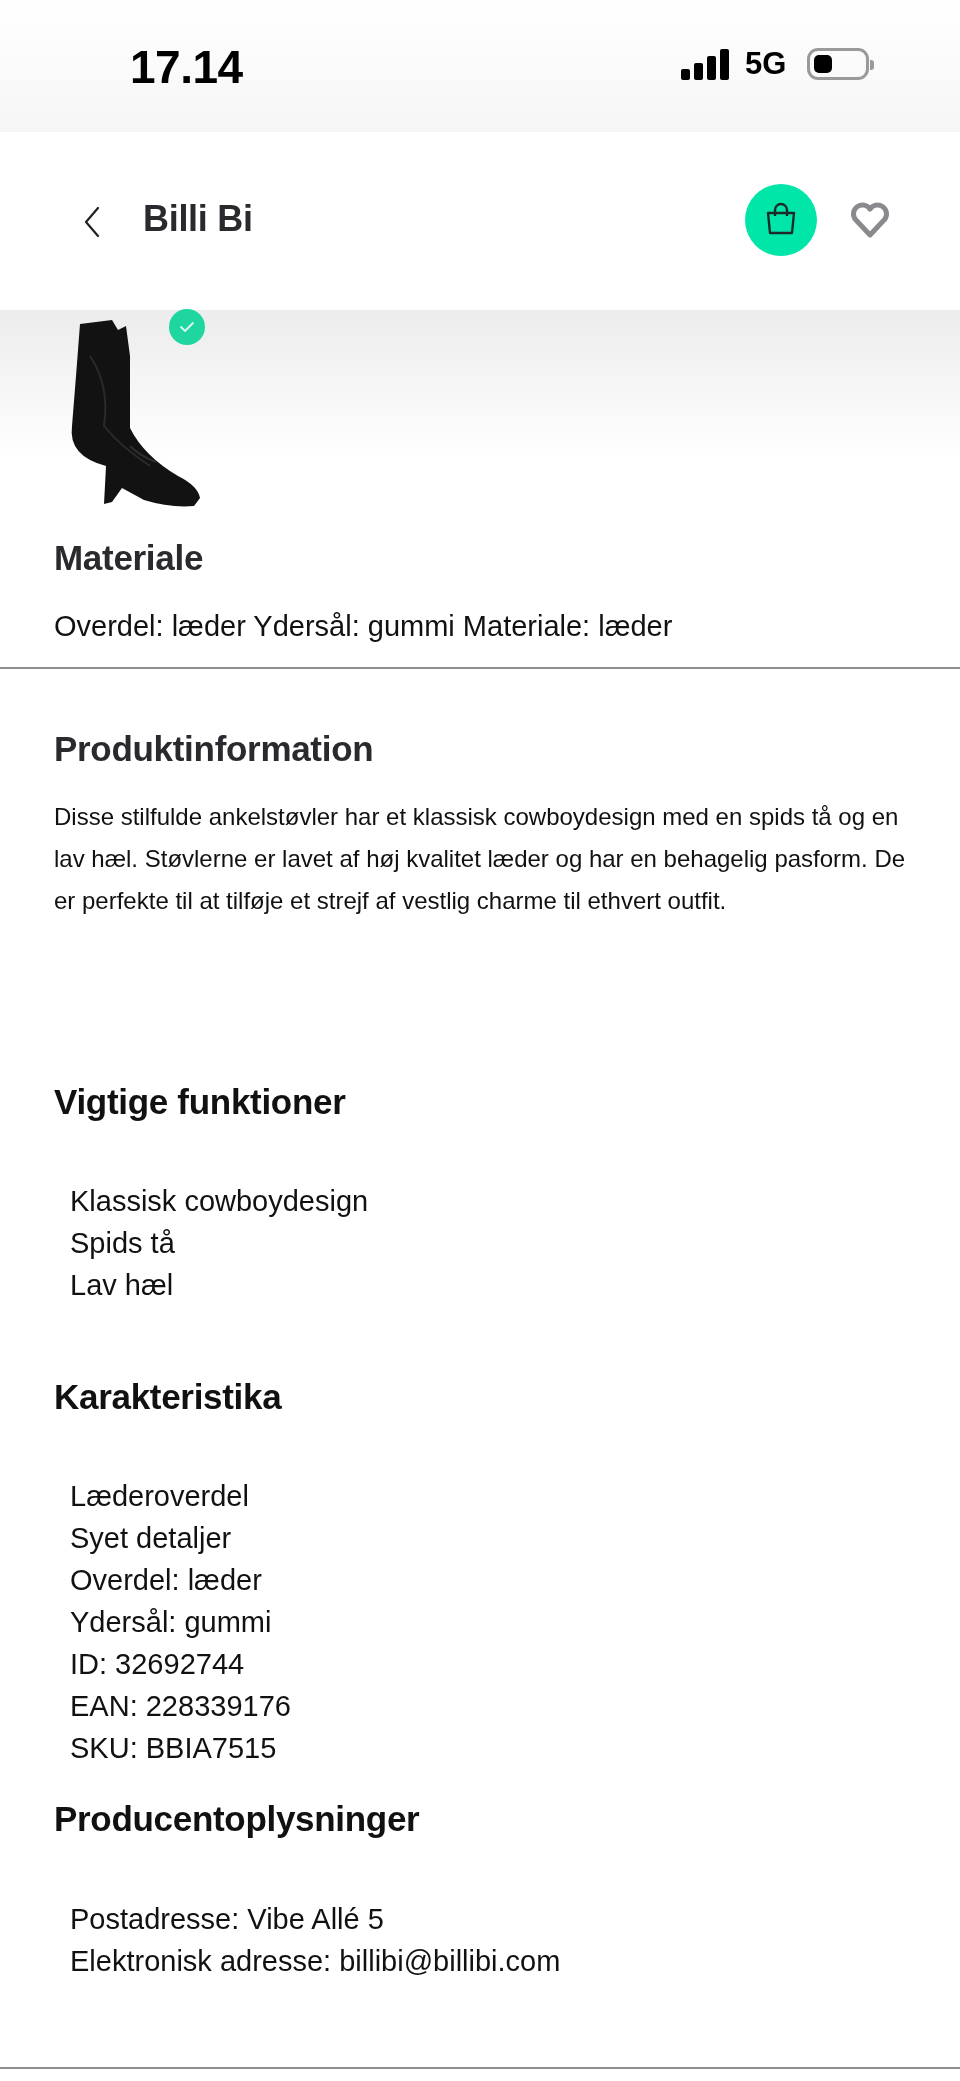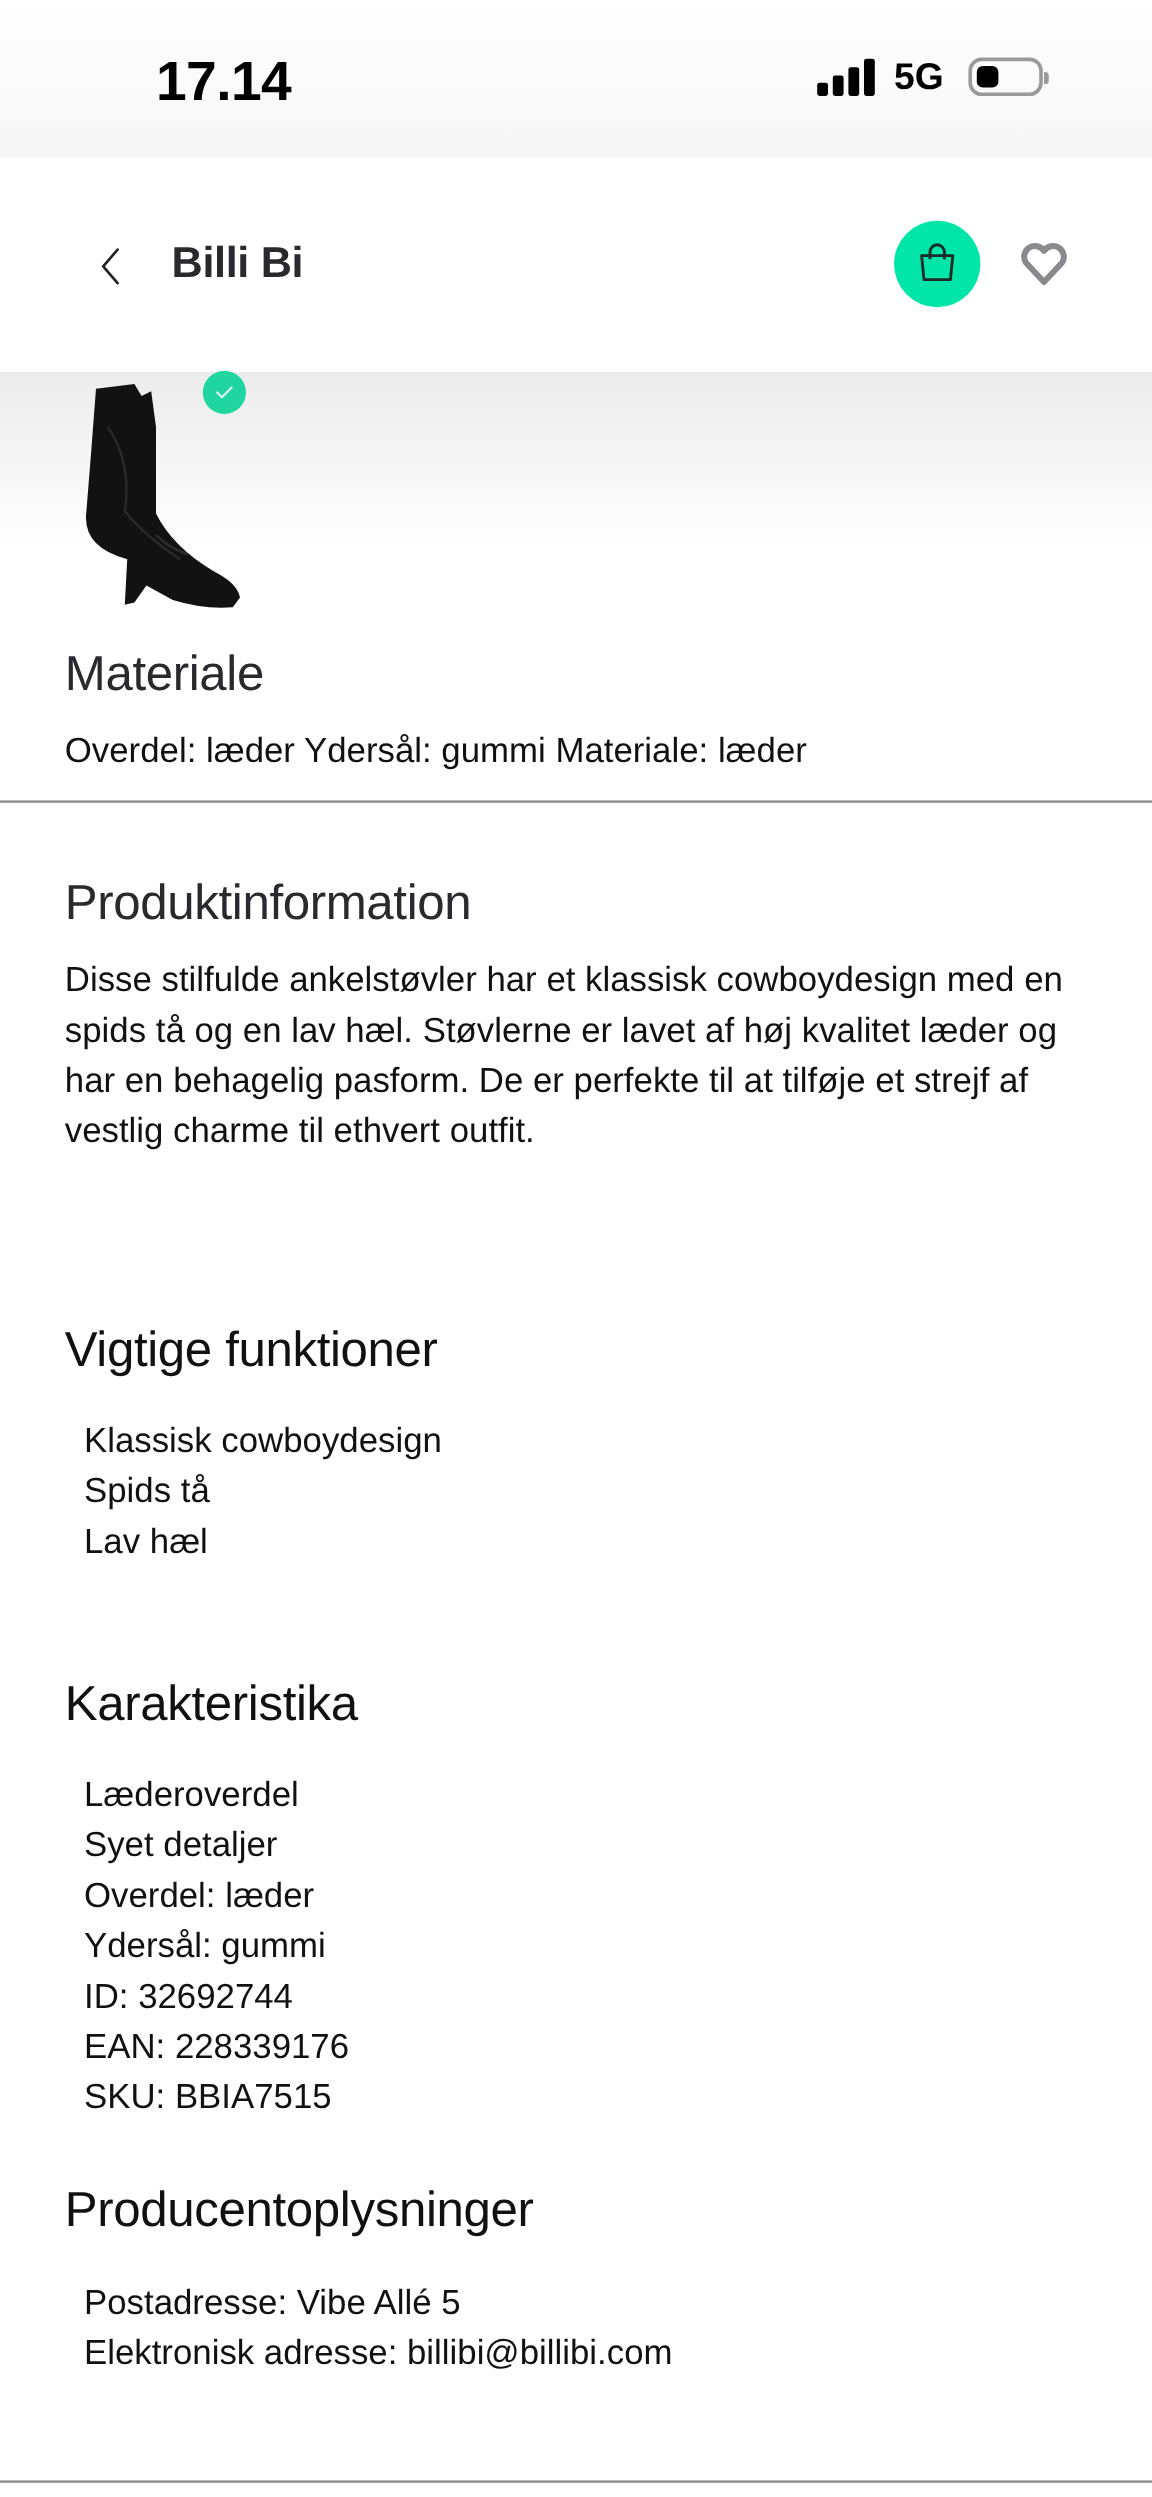--- a/index.html
+++ b/index.html
@@ -18,26 +18,26 @@
   .title { position:absolute; left:143px; top:66px; font-size:36px; font-weight:700; color:#2a2a2e; letter-spacing:-0.3px; }
   .bag-btn { position:absolute; left:745px; top:52px; width:72px; height:72px; border-radius:50%; background:#00e5a8; cursor:pointer; }
   .bag-btn svg { position:absolute; left:20px; top:18px; }
   .heart-btn { position:absolute; left:848px; top:68px; width:44px; height:40px; cursor:pointer; }
 
   .hero { position:absolute; left:0; top:310px; width:960px; height:150px; background:linear-gradient(#ececec 0%, #ffffff 100%); }
   .thumb { position:absolute; left:60px; top:316px; width:150px; height:196px; }
   .check { position:absolute; left:169px; top:309px; width:36px; height:36px; border-radius:50%; background:#1fd6a0; }
   .check svg { position:absolute; left:10px; top:11px; }
 
-  .h2 { position:absolute; left:54px; font-size:41px; font-weight:400; color:#2a2a2e; letter-spacing:-0.3px; }
-  .h2.dark { color:#111;margin-top:19px; }
+  .h2 { position:absolute; left:54px; font-size:35px; font-weight:700; color:#2a2a2e; letter-spacing:-0.3px; }
+  .h2.dark { color:#111; }
   .txt { position:absolute; left:54px; font-size:29px; color:#111; line-height:42px;text-align:center; }
   .divider { position:absolute; left:0; width:960px; height:2px; background:#8e8e93; }
   .list { position:absolute; left:54px; margin:16px; padding:0; list-style:none; font-size:29px; line-height:42px; color:#111; }
-  .para { position:absolute; left:54px; width:860px; font-size:29px; line-height:42px; color:#111; margin:0; }
+  .para { position:absolute; left:54px; width:860px; font-size:24px; line-height:42px; color:#111; margin:0; }
 </style>
 </head>
 <body>
 
 <div class="status-bar">
   <div class="status-time">17.14</div>
   <div class="signal">
     <span style="left:0;height:11px"></span>
     <span style="left:13px;height:17px"></span>
     <span style="left:26px;height:24px"></span>

